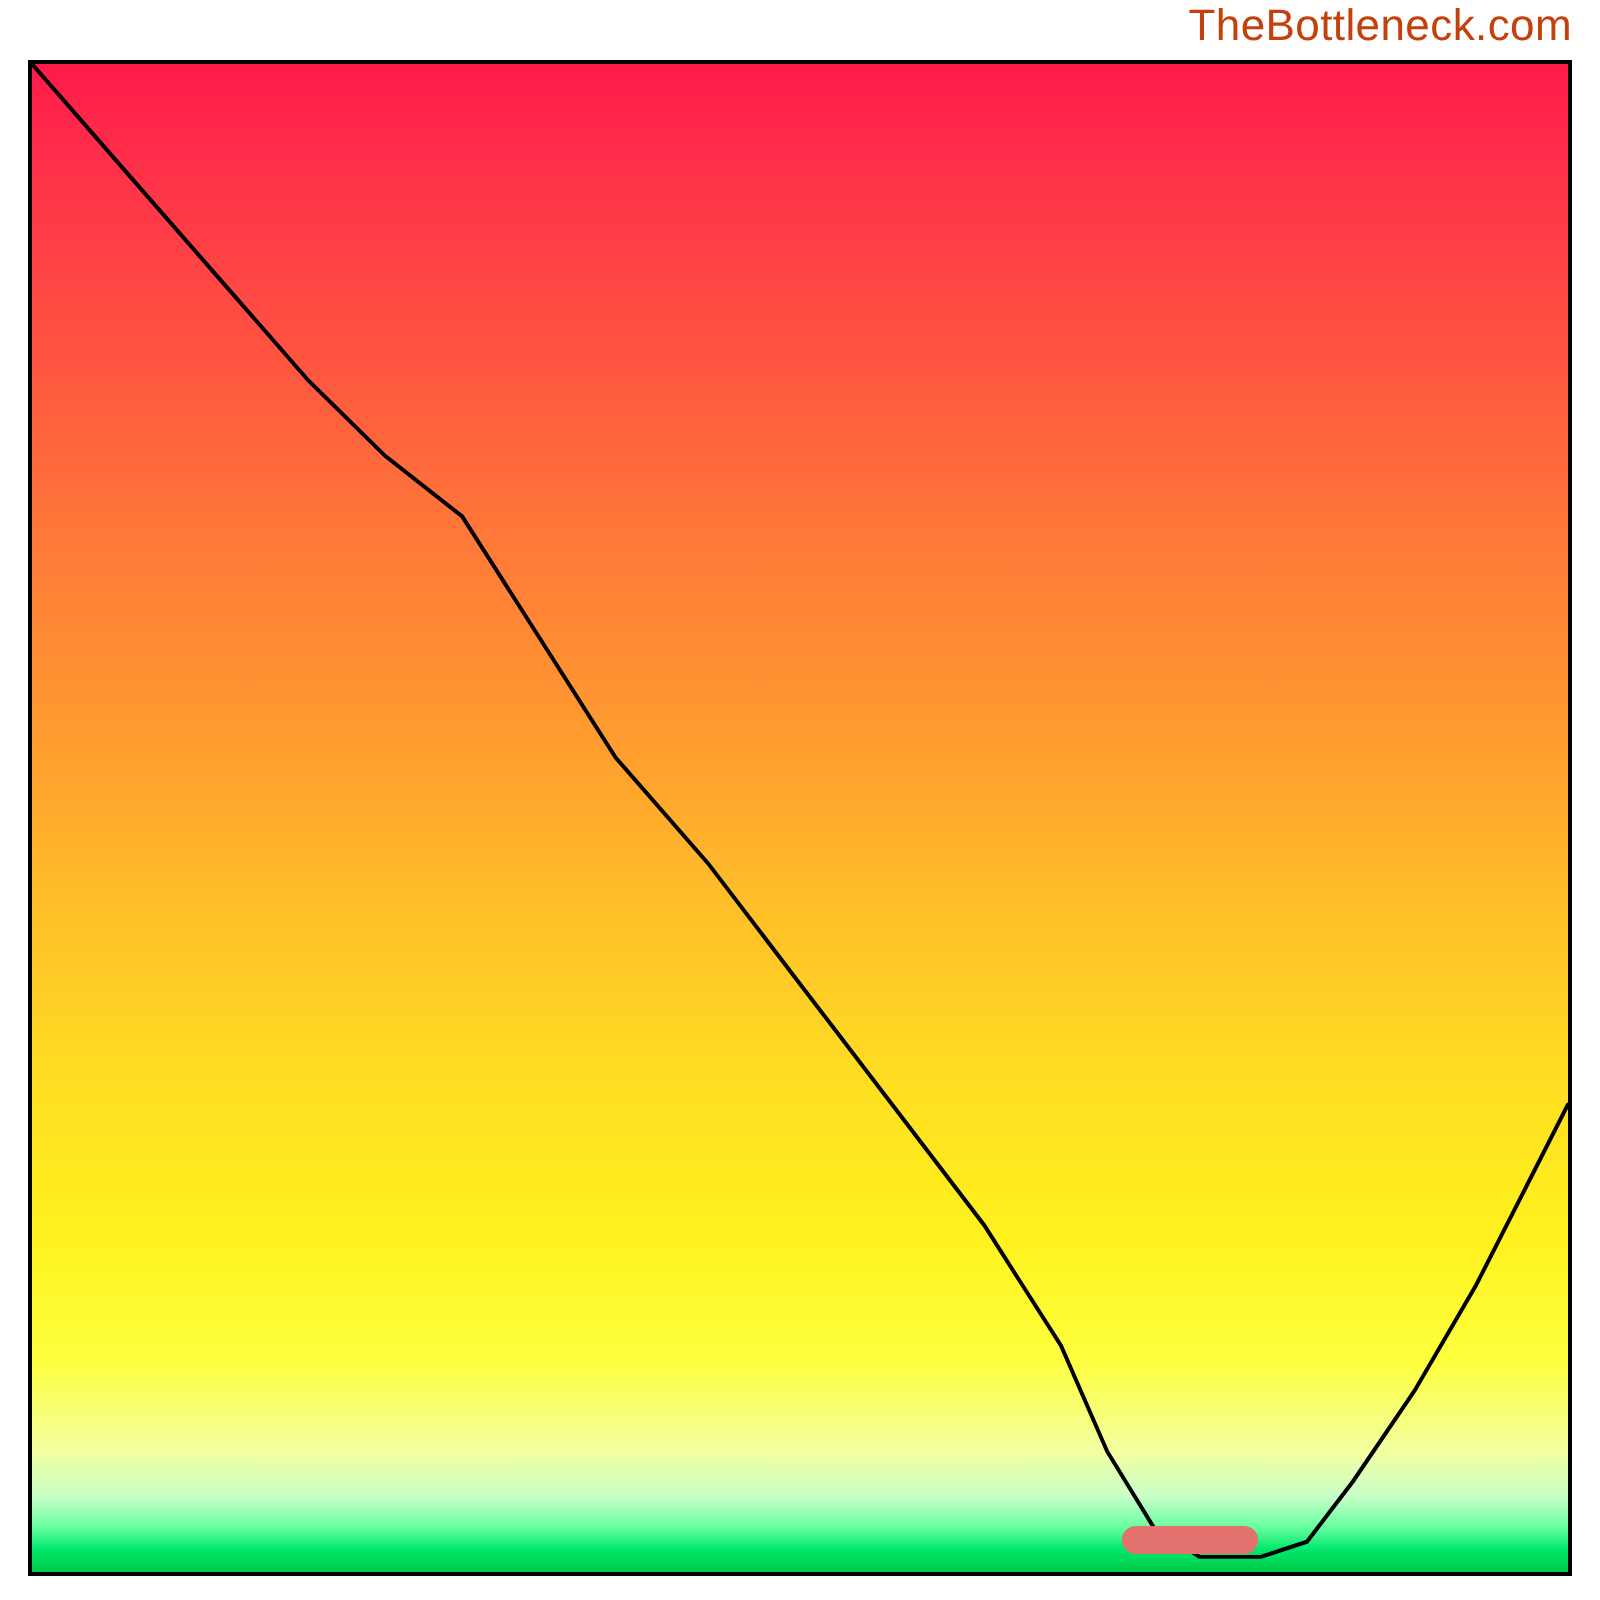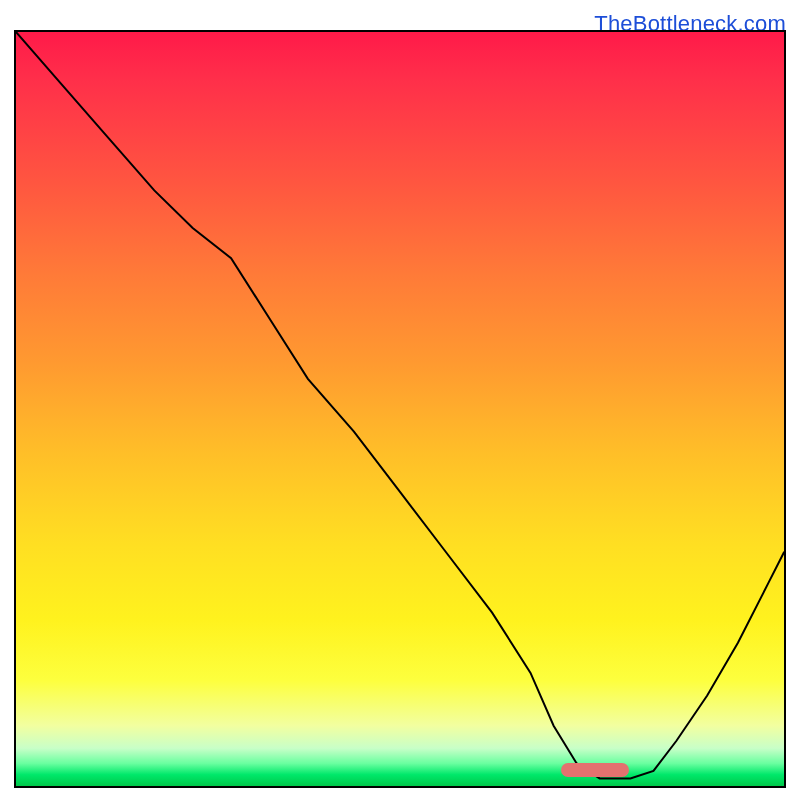--- a/index.html
+++ b/index.html
@@ -51,25 +51,25 @@
     stroke-width: 2;
     stroke-linecap: round;
   }
   .marker {
     position: absolute;
     background: #e4726f;
     border-radius: 7px;
   }
   .watermark {
     position: absolute;
-    top: 11px;
+    top: 0;
     right: 14px;
     font-family: Arial, Helvetica, sans-serif;
     font-size: 22px;
-    color: #1d4ed8;
+    color: #c2410c;
     letter-spacing: 0.2px;
   }
 </style>
 </head>
 <body>
 
 <div class="chart-container">
   <div class="watermark">TheBottleneck.com</div>
   <div class="plot-area">
     <div class="gradient-bg"></div>

